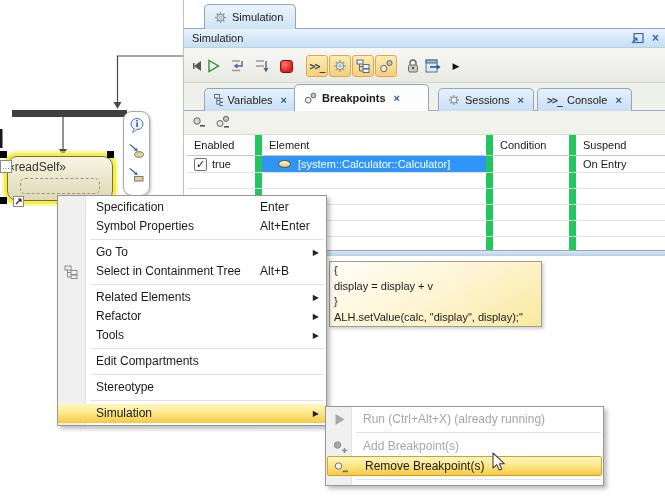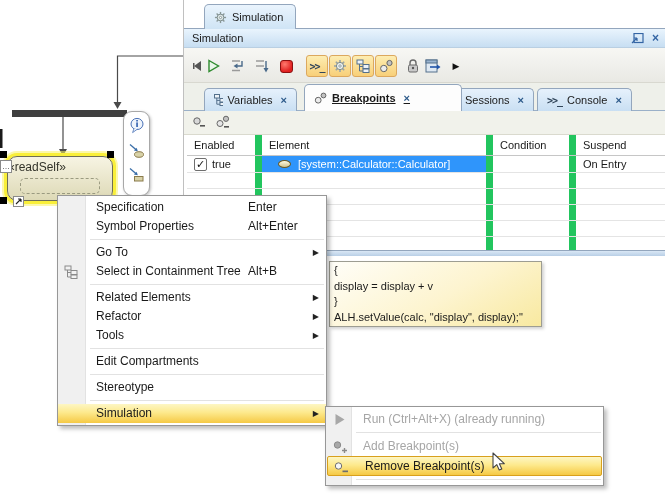--- a/index.html
+++ b/index.html
@@ -83,21 +83,21 @@
   
   .menu { position:absolute; background:#fff; border:1px solid #979797;
           box-shadow:3px 3px 4px rgba(0,0,0,.25); padding:2px 0; font-size:12px; }
   .menu .gutter { position:absolute; left:0; top:0; bottom:0; background:#f0f0f0; border-right:1px solid #e2e2e2; }
   #context-menu { left:57px; top:195px; width:270px; z-index:4; }
   #context-menu .gutter { width:28px; }
   #sim-submenu { left:325px; top:406px; width:279px; z-index:5; }
   #sim-submenu .gutter { width:26px; }
   .mi { position:relative; height:19px; line-height:19px; padding-left:38px; }
   #sim-submenu .mi { height:20px; line-height:20px; padding-left:37px; }
-  .mi .sc { position:absolute; left:190px; top:0; }
+  .mi .sc { position:absolute; left:202px; top:0; }
   .mi .arr { position:absolute; right:7px; top:0; font-size:8px; color:#222; }
   .mi.dis { color:#a6a6a6; }
   .mi.hl { background:linear-gradient(#fdf6c4,#fde98c 45%,#f5c945); }
   #sim-submenu .mi.hl { border:1px solid #d8a01d; border-radius:2px; margin:0 1px; line-height:18px; }
   .msep { border-top:1px solid #e2e2e2; margin:3px 2px 3px 32px; height:0; }
   #sim-submenu .msep { margin-left:30px; }
   .gicon { position:absolute; left:6px; top:3px; }
 
   
   #cursor { position:absolute; left:492px; top:452px; z-index:9; }
@@ -259,21 +259,21 @@
     <div class="ptab" style="left:20px;width:93px;">
       <svg width="12" height="12">
         <rect x="0.5" y="0.5" width="5" height="3.5" fill="#eef3f8" stroke="#54708c"></rect>
         <rect x="6" y="4.5" width="5.5" height="3.5" fill="#eef3f8" stroke="#54708c"></rect>
         <rect x="6" y="8.5" width="5.5" height="3" fill="#eef3f8" stroke="#54708c"></rect>
         <path d="M2.8,4 L2.8,10.2 L6,10.2 M2.8,6.4 L6,6.4" stroke="#54708c" fill="none"></path>
       </svg>
       <span>Variables</span>
       <span class="x">×</span>
     </div>
-    <div class="ptab active" style="left:120px;width:158px;text-decoration:underline;">
+    <div class="ptab active" style="left:110px;width:135px;">
       <svg width="13" height="12">
         <circle cx="9.5" cy="3.5" r="2.4" fill="#c2c2c2" stroke="#666"></circle>
         <circle cx="4.2" cy="8.2" r="2.9" fill="#ececec" stroke="#666"></circle>
       </svg>
       <span>Breakpoints</span>
       <span class="x">×</span>
     </div>
     <div class="ptab" style="left:254px;width:96px;">
       <svg width="12" height="12" viewBox="0 0 14 14">
         <g stroke="#8a9898" stroke-width="1.5">

